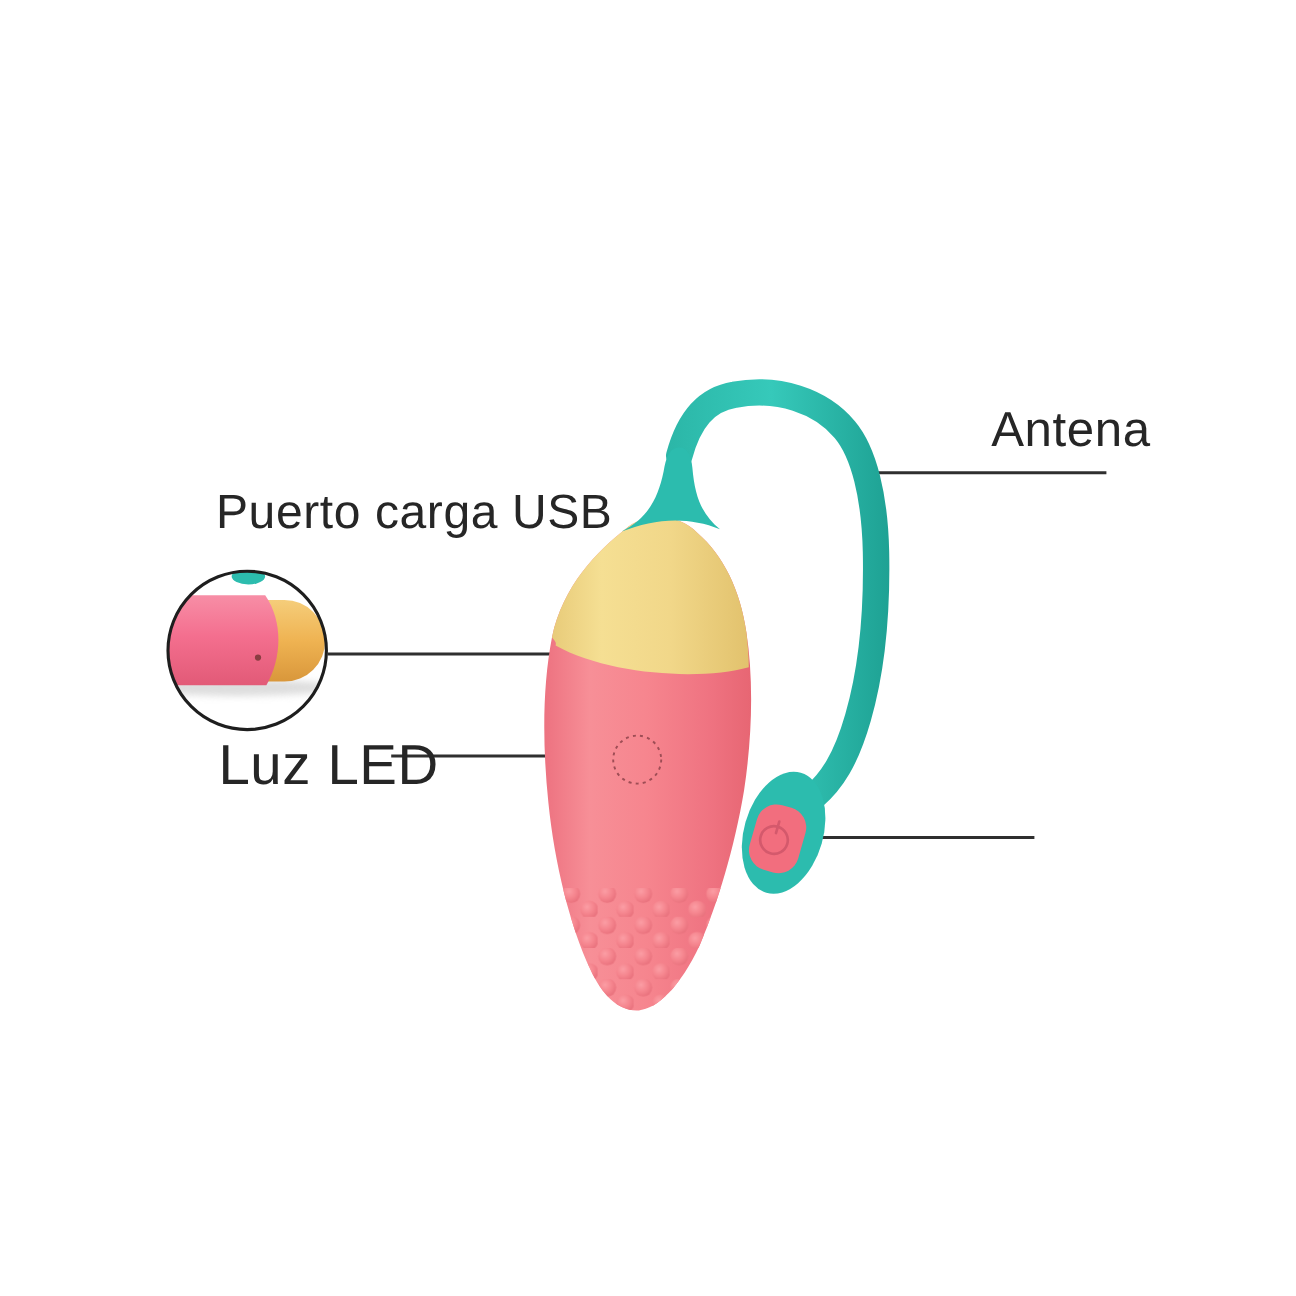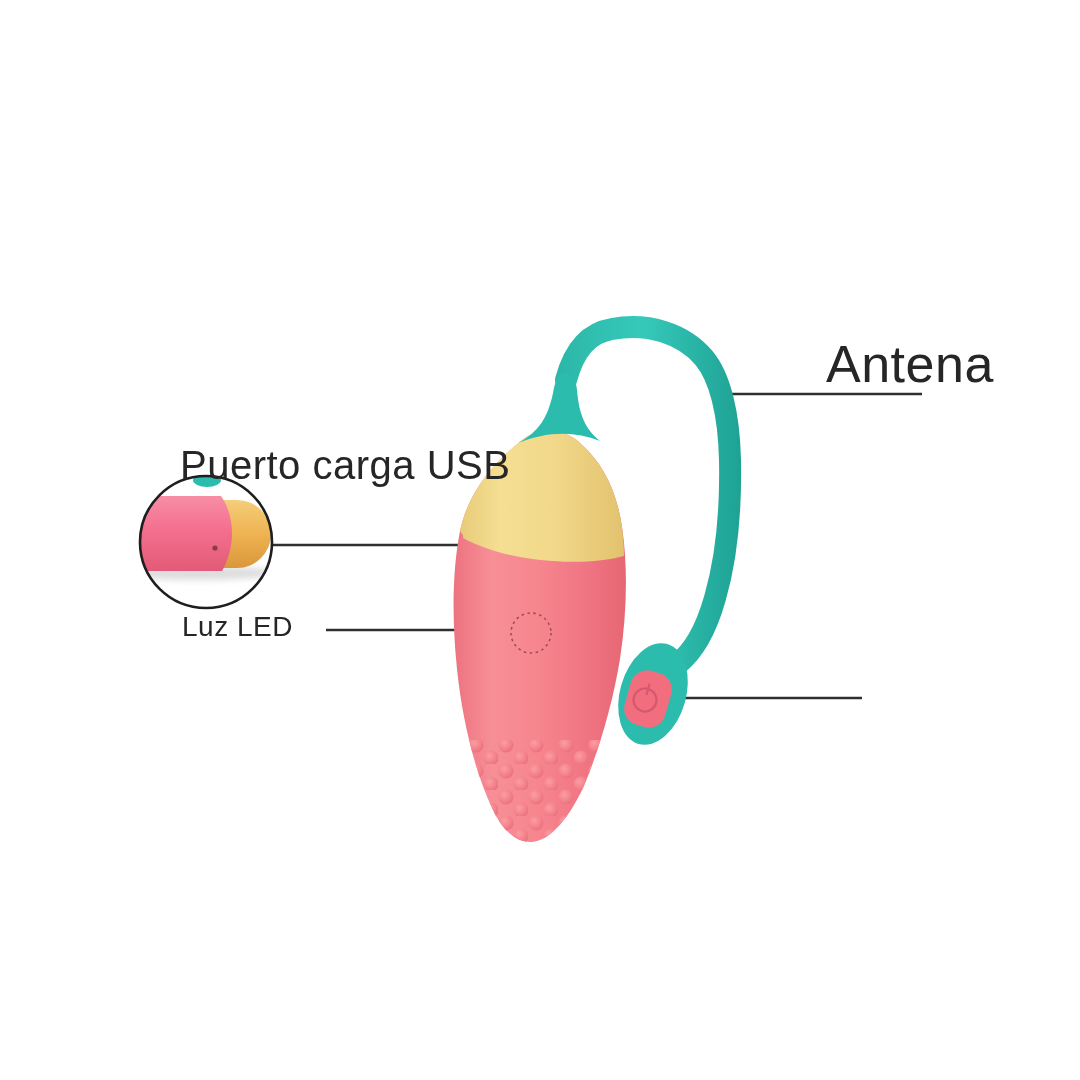--- a/index.html
+++ b/index.html
@@ -7,29 +7,29 @@
     position: relative;
     width: 1080px;
     height: 1080px;
     background: var(--background, #ffffff);
     overflow: hidden;
     font-family: "Liberation Sans", sans-serif;
   }
   .stage svg { position: absolute; left: 0; top: 0; }
   .label {
     position: absolute;
-    font-size: 52px;
+    font-size: 41px;
     line-height: 1;
     color: var(--text, #262626);
     white-space: nowrap;
     letter-spacing: 0.5px;
   }
   #label-antena  { left: 826px; top: 338px; }
-  #label-puerto  { left: 180px; top: 445px; font-size: 40px; }
-  #label-luz     { left: 182px; top: 613px; font-size: 28px; }
+  #label-puerto  { left: 180px; top: 407px; font-size: 40px; }
+  #label-luz     { left: 182px; top: 613px; font-size: 47px; }
   #label-boton   { left: 714px; top: 644px; }
   .callout { stroke: var(--callout-line, #2f2f2f); stroke-width: 2.5; }
 </style>
 </head>
 <body>
 
 <div class="stage">
 
   <svg width="1080" height="1080" viewBox="0 0 1080 1080">
     <defs>

